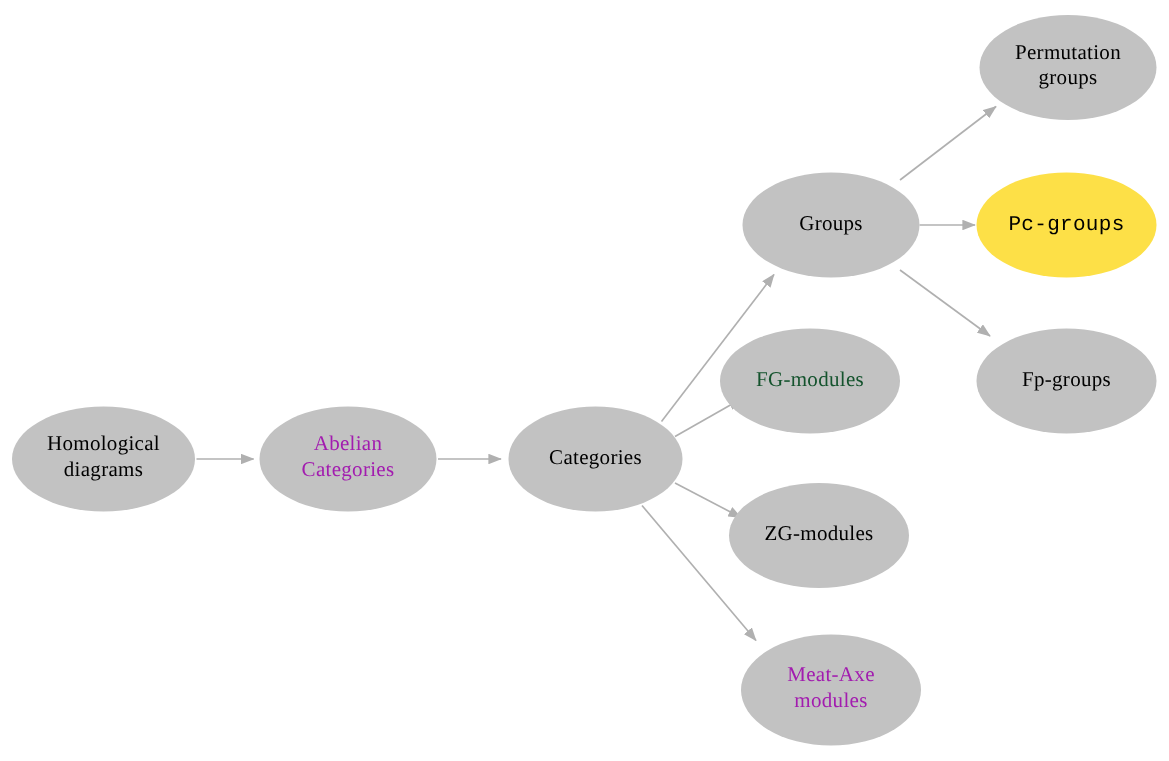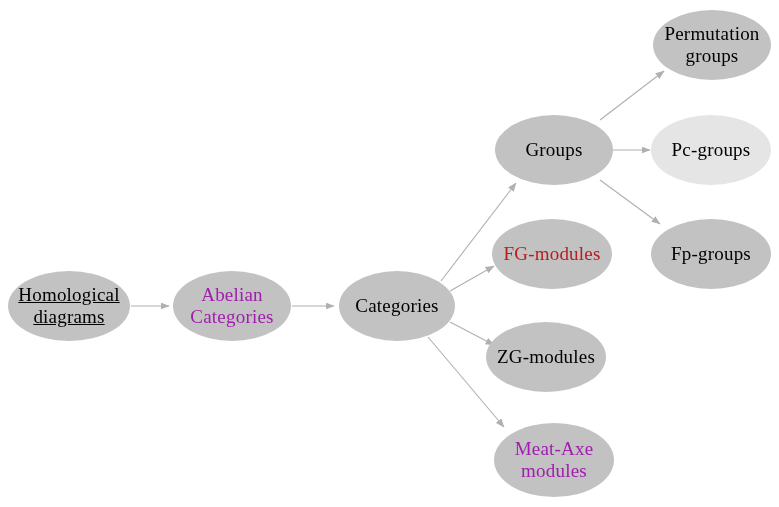--- a/index.html
+++ b/index.html
@@ -29,21 +29,21 @@
   .node {
     position: absolute;
     display: flex;
     align-items: center;
     justify-content: center;
     border-radius: 50%;
     background: #c2c2c2;
     color: #000000;
     text-align: center;
     line-height: 1.18;
-    font-size: 19px;
+    font-size: 14px;
     font-family: "Liberation Serif", "DejaVu Serif", serif;
     box-sizing: border-box;
     z-index: 2;
   }
   .node-label {
     display: block;
     white-space: pre-line;
     padding: 0 6px;
     letter-spacing: 0.2px;
   }
@@ -66,49 +66,49 @@
         <line x1="450" y1="291" x2="494" y2="266" stroke="#b0b0b0" stroke-width="1.1" marker-end="url(#arrowhead)"></line>
         <line x1="450" y1="322" x2="494" y2="345" stroke="#b0b0b0" stroke-width="1.1" marker-end="url(#arrowhead)"></line>
         <line x1="428" y1="337" x2="504" y2="427" stroke="#b0b0b0" stroke-width="1.1" marker-end="url(#arrowhead)"></line>
         <line x1="600" y1="120" x2="664" y2="71" stroke="#b0b0b0" stroke-width="1.1" marker-end="url(#arrowhead)"></line>
         <line x1="613" y1="150" x2="650" y2="150" stroke="#b0b0b0" stroke-width="1.1" marker-end="url(#arrowhead)"></line>
         <line x1="600" y1="180" x2="660" y2="224" stroke="#b0b0b0" stroke-width="1.1" marker-end="url(#arrowhead)"></line>
       </g>
   </svg>
 
   <div id="nodes-layer">
-      <div class="node" style="left: 8px; top: 271px; width: 122px; height: 70px; background: rgb(194, 194, 194); color: rgb(0, 0, 0); text-decoration: underline;">
+      <div class="node" style="left: 8px; top: 271px; width: 122px; height: 70px; background: rgb(194, 194, 194); color: rgb(0, 0, 0);">
         <span class="node-label">Homological
 diagrams</span>
       </div>
       <div class="node" style="left: 173px; top: 271px; width: 118px; height: 70px; background: rgb(194, 194, 194); color: #a21caf;">
         <span class="node-label">Abelian
 Categories</span>
       </div>
       <div class="node" style="left: 339px; top: 271px; width: 116px; height: 70px; background: rgb(194, 194, 194); color: rgb(0, 0, 0);">
         <span class="node-label">Categories</span>
       </div>
       <div class="node" style="left: 495px; top: 115px; width: 118px; height: 70px; background: rgb(194, 194, 194); color: rgb(0, 0, 0);">
         <span class="node-label">Groups</span>
       </div>
-      <div class="node" style="left: 492px; top: 219px; width: 120px; height: 70px; background: rgb(194, 194, 194); color: #b91c1c;">
+      <div class="node" style="left: 480px; top: 219px; width: 120px; height: 70px; background: rgb(194, 194, 194); color: #14532d;">
         <span class="node-label">FG-modules</span>
       </div>
       <div class="node" style="left: 486px; top: 322px; width: 120px; height: 70px; background: rgb(194, 194, 194); color: rgb(0, 0, 0);">
         <span class="node-label">ZG-modules</span>
       </div>
       <div class="node" style="left: 494px; top: 423px; width: 120px; height: 74px; background: rgb(194, 194, 194); color: #a21caf;">
         <span class="node-label">Meat-Axe
 modules</span>
       </div>
       <div class="node" style="left: 653px; top: 10px; width: 118px; height: 70px; background: rgb(194, 194, 194); color: rgb(0, 0, 0);">
         <span class="node-label">Permutation
 groups</span>
       </div>
-      <div class="node" style="left: 651px; top: 115px; width: 120px; height: 70px; background: #e5e5e5; color: rgb(0, 0, 0);">
+      <div class="node" style="left: 651px; top: 115px; width: 120px; height: 70px; background: #fde047; color: rgb(0, 0, 0); font-family: Liberation Mono, monospace;">
         <span class="node-label">Pc-groups</span>
       </div>
       <div class="node" style="left: 651px; top: 219px; width: 120px; height: 70px; background: rgb(194, 194, 194); color: rgb(0, 0, 0);">
         <span class="node-label">Fp-groups</span>
       </div>
     </div>
 
 </div>
 
 </body></html>

